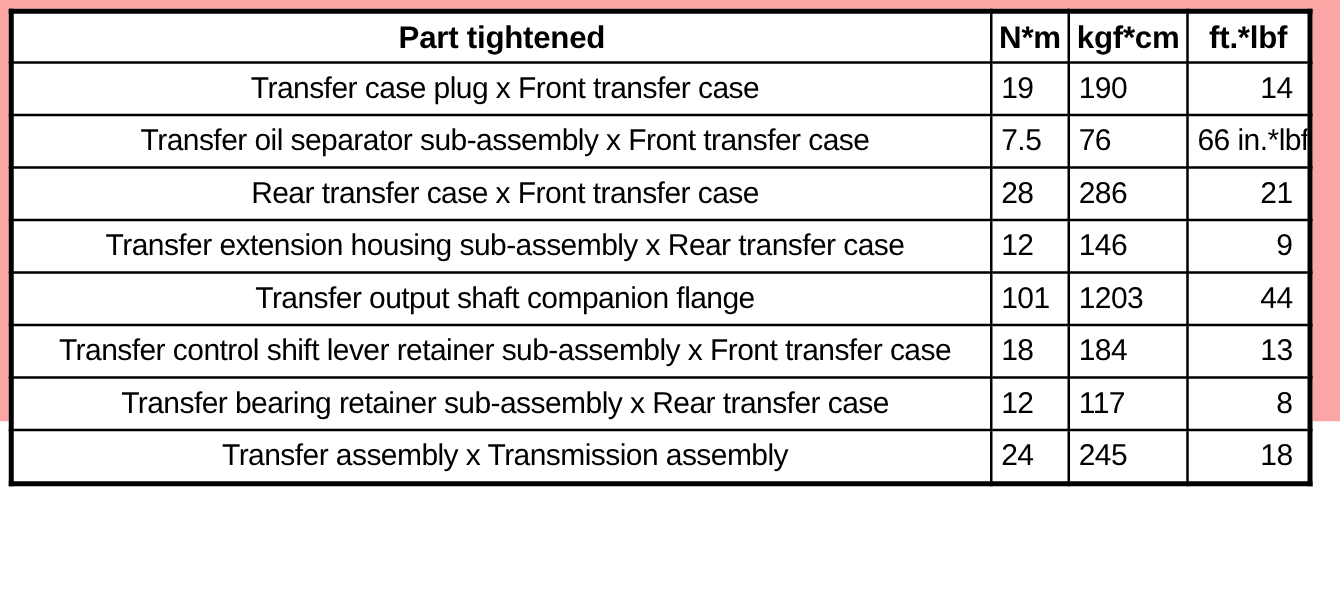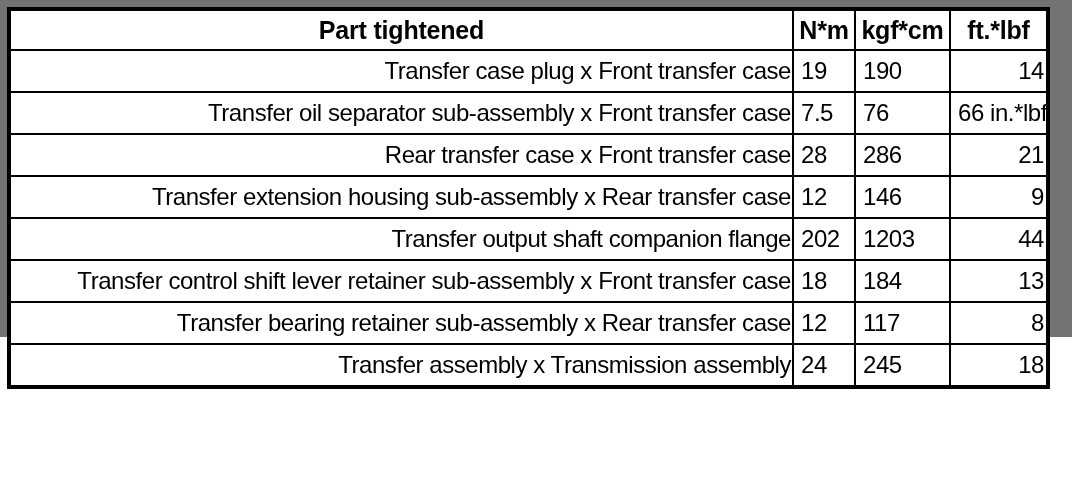--- a/index.html
+++ b/index.html
@@ -11,21 +11,21 @@
     width: 1072px;
     height: 480px;
     font-family: "Liberation Sans", "DejaVu Sans", sans-serif;
     overflow: hidden;
   }
 
   .page {
     position: relative;
     width: 1072px;
     height: 337px;
-    background: #737373;
+    background: #fca5a5;
   }
 
   .torque-table {
     position: absolute;
     left: 7px;
     top: 7px;
     width: 1043px;
     border-collapse: collapse;
     table-layout: fixed;
     background: #ffffff;
@@ -70,29 +70,29 @@
     font-weight: normal;
     vertical-align: middle;
     white-space: nowrap;
     letter-spacing: -0.45px;
   }
   tbody tr:last-child td {
     border-bottom: 0;
   }
   tbody td.cell-part {
     border-left: 0;
-    text-align: right;
+    text-align: center;
     padding-left: 6px;
     padding-right: 1px;
     overflow: hidden;
   }
   tbody td.cell-num {
     text-align: left;
     padding-left: 7px;
-    padding-right: 2px;
+    padding-right: 12px;
     overflow: hidden;
   }
   tbody td.cell-last {
     border-right: 0;
     text-align: right;
   }
 
   
   .w-part  { width: 784px; }
   .w-nm    { width: 62px;  }
@@ -138,21 +138,21 @@
         <td class="cell-num cell-last">21</td>
       </tr>
       <tr>
         <td class="cell-part">Transfer extension housing sub-assembly x Rear transfer case</td>
         <td class="cell-num">12</td>
         <td class="cell-num">146</td>
         <td class="cell-num cell-last">9</td>
       </tr>
       <tr>
         <td class="cell-part">Transfer output shaft companion flange</td>
-        <td class="cell-num">202</td>
+        <td class="cell-num">101</td>
         <td class="cell-num">1203</td>
         <td class="cell-num cell-last">44</td>
       </tr>
       <tr>
         <td class="cell-part">Transfer control shift lever retainer sub-assembly x Front transfer case</td>
         <td class="cell-num">18</td>
         <td class="cell-num">184</td>
         <td class="cell-num cell-last">13</td>
       </tr>
       <tr>

